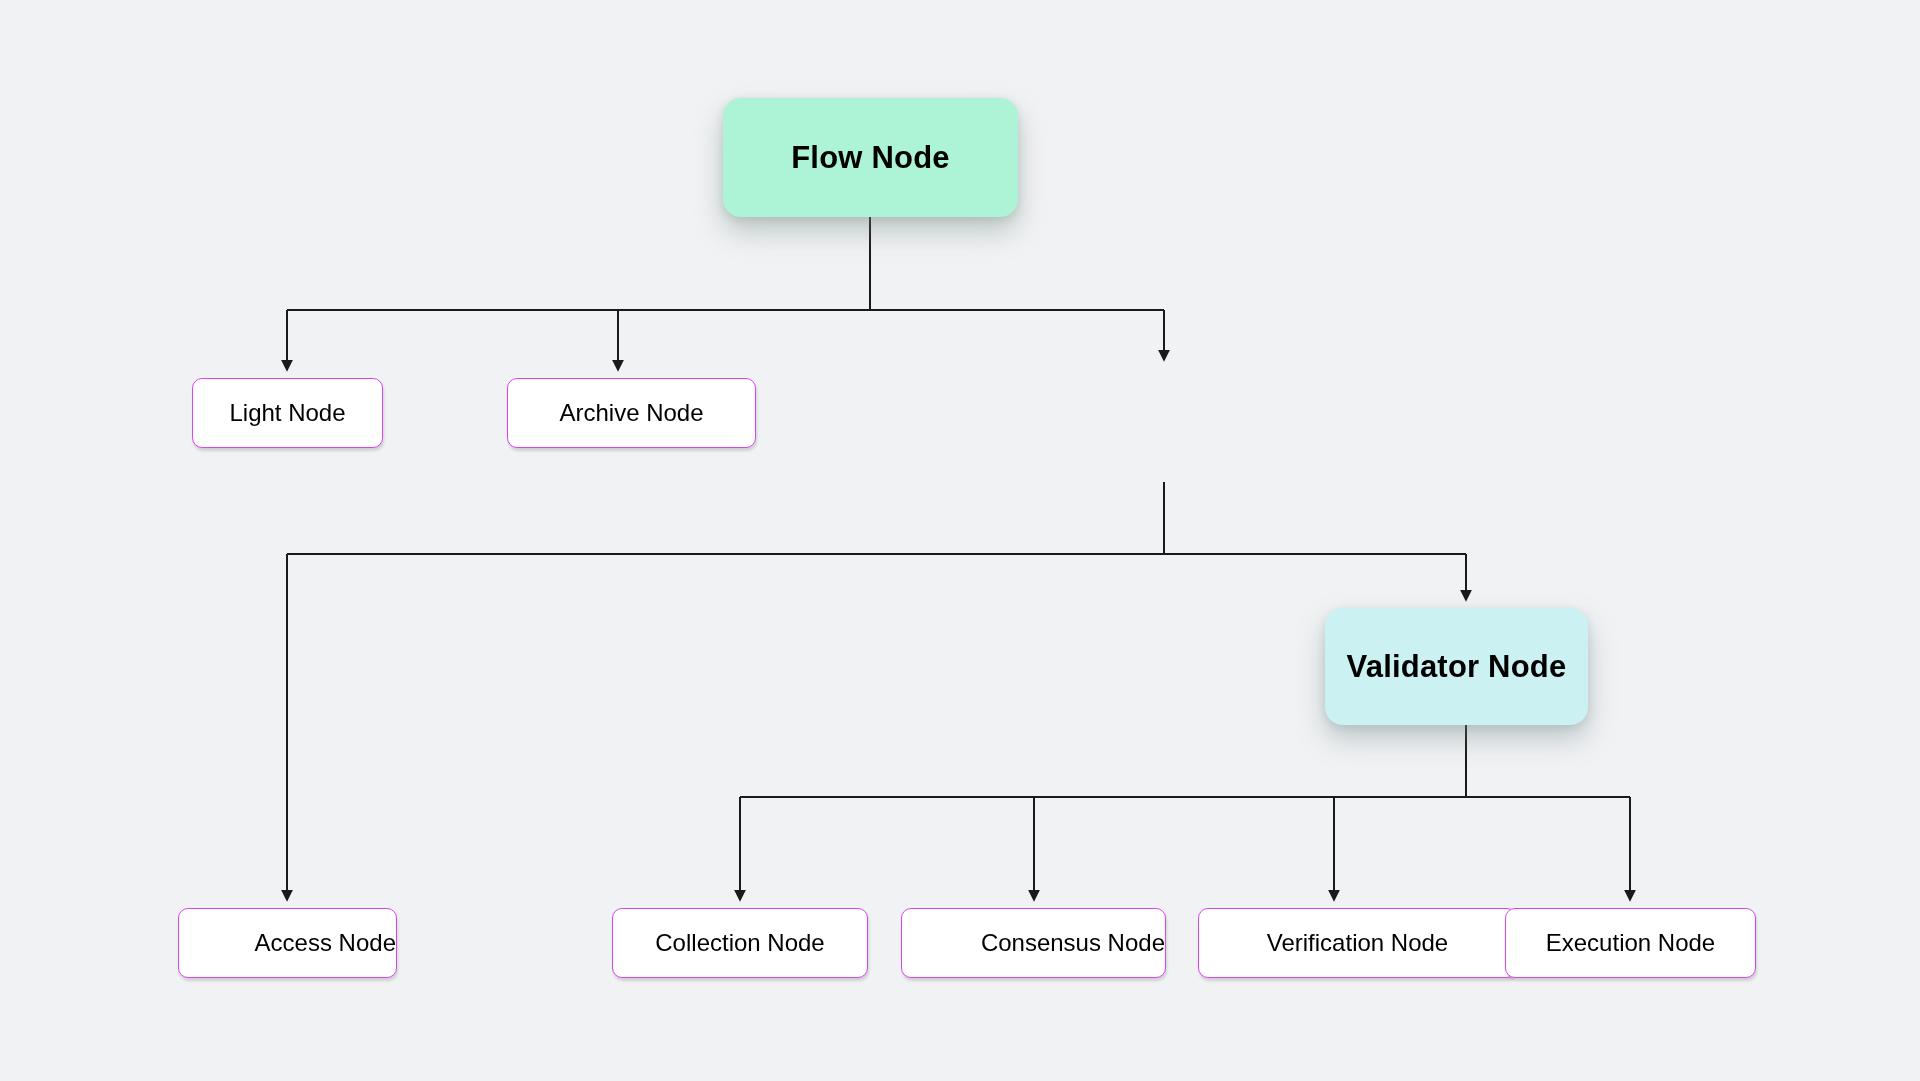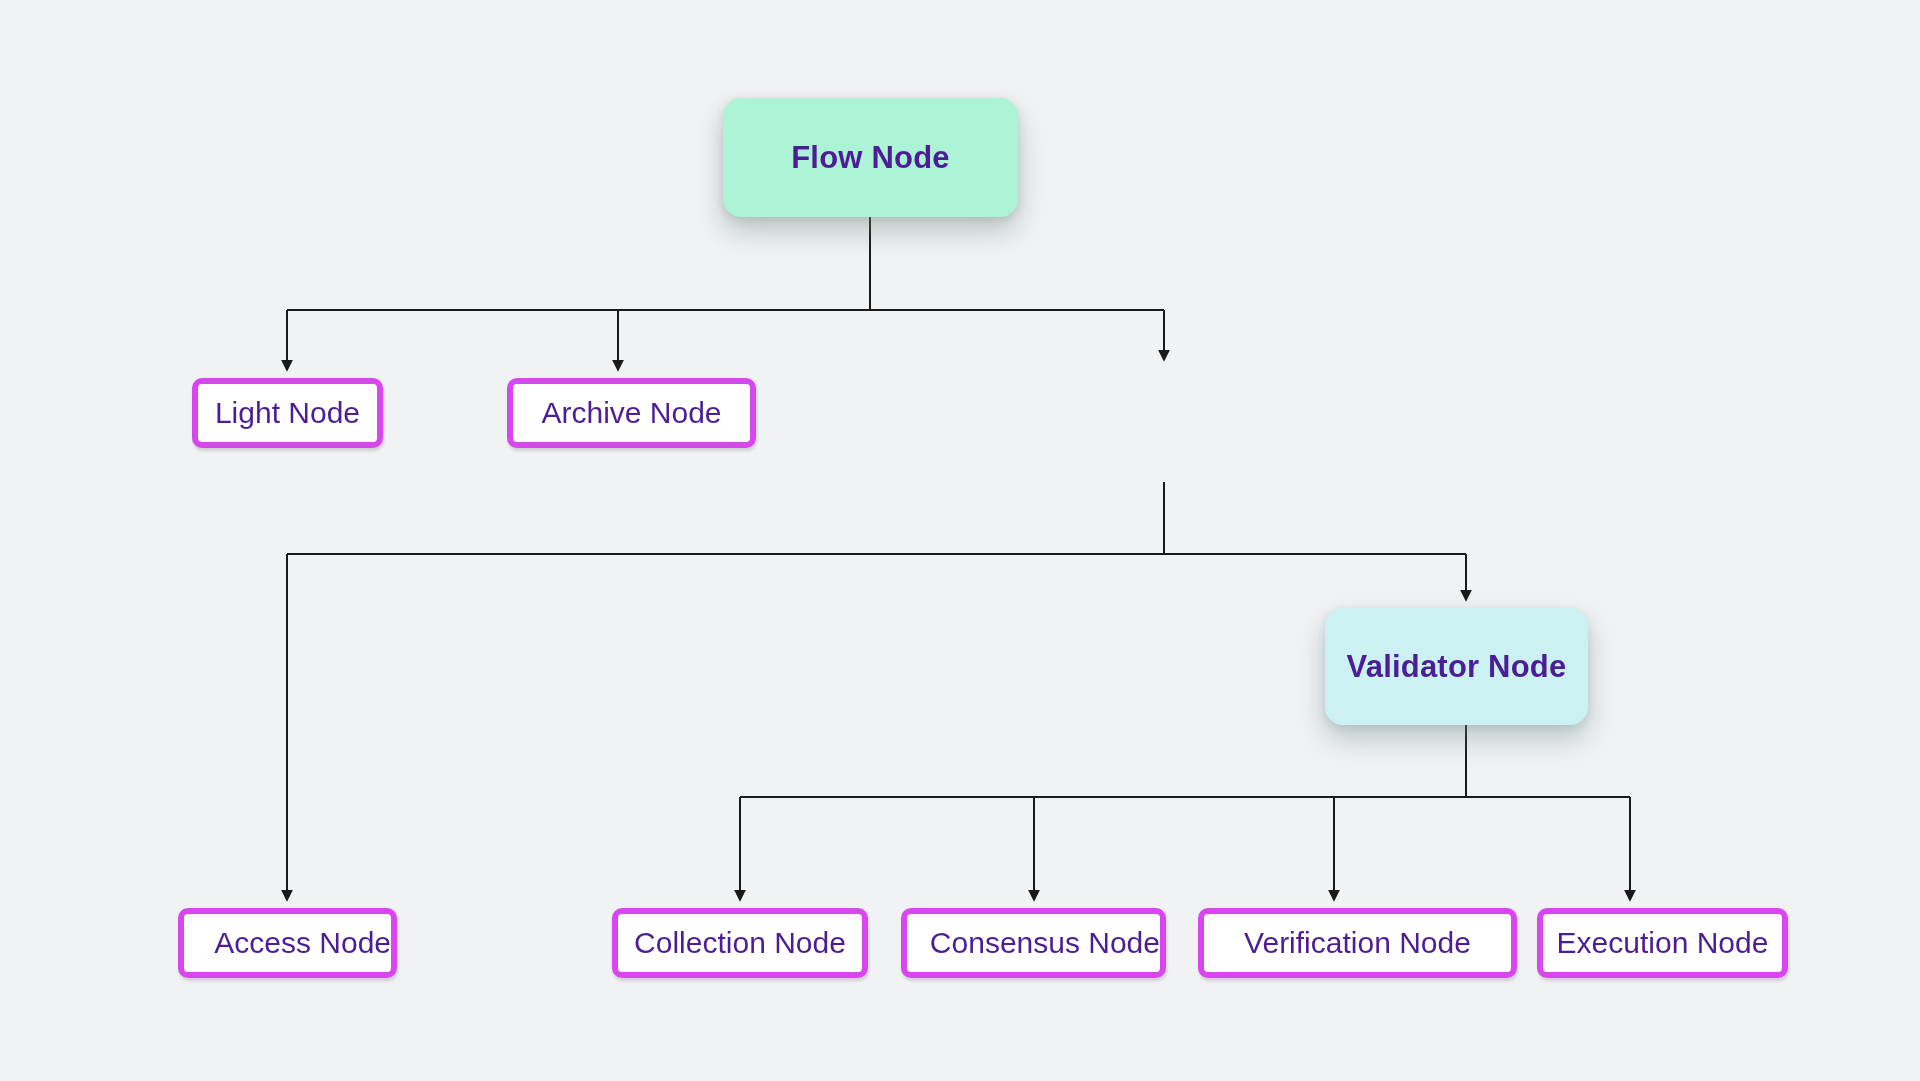--- a/index.html
+++ b/index.html
@@ -21,36 +21,36 @@
     width: 1920px;
     height: 1081px;
     pointer-events: none;
   }
   .node {
     position: absolute;
     display: flex;
     align-items: center;
     justify-content: center;
     box-sizing: border-box;
-    color: #4c1d95;
+    color: #000000;
     text-align: center;
     white-space: nowrap;
     cursor: default;
   }
   .node.big {
     border-radius: 18px;
     font-size: 31px;
     font-weight: 600;
     letter-spacing: 0.2px;
   }
   .node.leaf {
     background: #ffffff;
-    border: 6px solid #d946ef;
+    border: 1px solid #d946ef;
     border-radius: 10px;
-    font-size: 30px;
+    font-size: 24px;
     font-weight: 500;
     box-shadow: 1px 3px 3px rgba(0,0,0,0.14);
   }
   #node-flow {
     left: 723px; top: 98px; width: 295px; height: 119px;
     box-shadow: 0 14px 28px rgba(110,135,125,0.40), 0 3px 8px rgba(110,135,125,0.22);
   }
   #node-full {
     left: 1025px; top: 368px; width: 278px; height: 114px;
     box-shadow: 0 14px 28px rgba(110,135,125,0.32), 0 3px 8px rgba(110,135,125,0.18);
@@ -58,21 +58,21 @@
   #node-validator {
     left: 1325px; top: 608px; width: 263px; height: 117px;
     box-shadow: 0 14px 28px rgba(105,135,135,0.38), 0 3px 8px rgba(105,135,135,0.20);
   }
   #node-light        { left: 192px;  top: 378px; width: 191px; height: 70px; }
   #node-archive      { left: 507px;  top: 378px; width: 249px; height: 70px; }
   #node-access       { left: 178px;  top: 908px; width: 219px; height: 70px; justify-content: flex-end; }
   #node-collection   { left: 612px;  top: 908px; width: 256px; height: 70px; justify-content: center; }
   #node-consensus    { left: 901px;  top: 908px; width: 265px; height: 70px; justify-content: flex-end; }
   #node-verification { left: 1198px; top: 908px; width: 319px; height: 70px; }
-  #node-execution    { left: 1505px; top: 908px; width: 251px; height: 70px; margin-left: 32px; }
+  #node-execution    { left: 1505px; top: 908px; width: 251px; height: 70px; }
 </style>
 </head>
 <body>
 
 <div class="canvas">
 
   <svg class="connectors" viewBox="0 0 1920 1081" xmlns="http://www.w3.org/2000/svg">
     <defs>
       <marker id="arrow" viewBox="0 0 10 10" refX="8.5" refY="5" markerWidth="6" markerHeight="6" orient="auto-start-reverse">
         <path d="M0 0 L10 5 L0 10 z" fill="#1a1a1a"></path>

